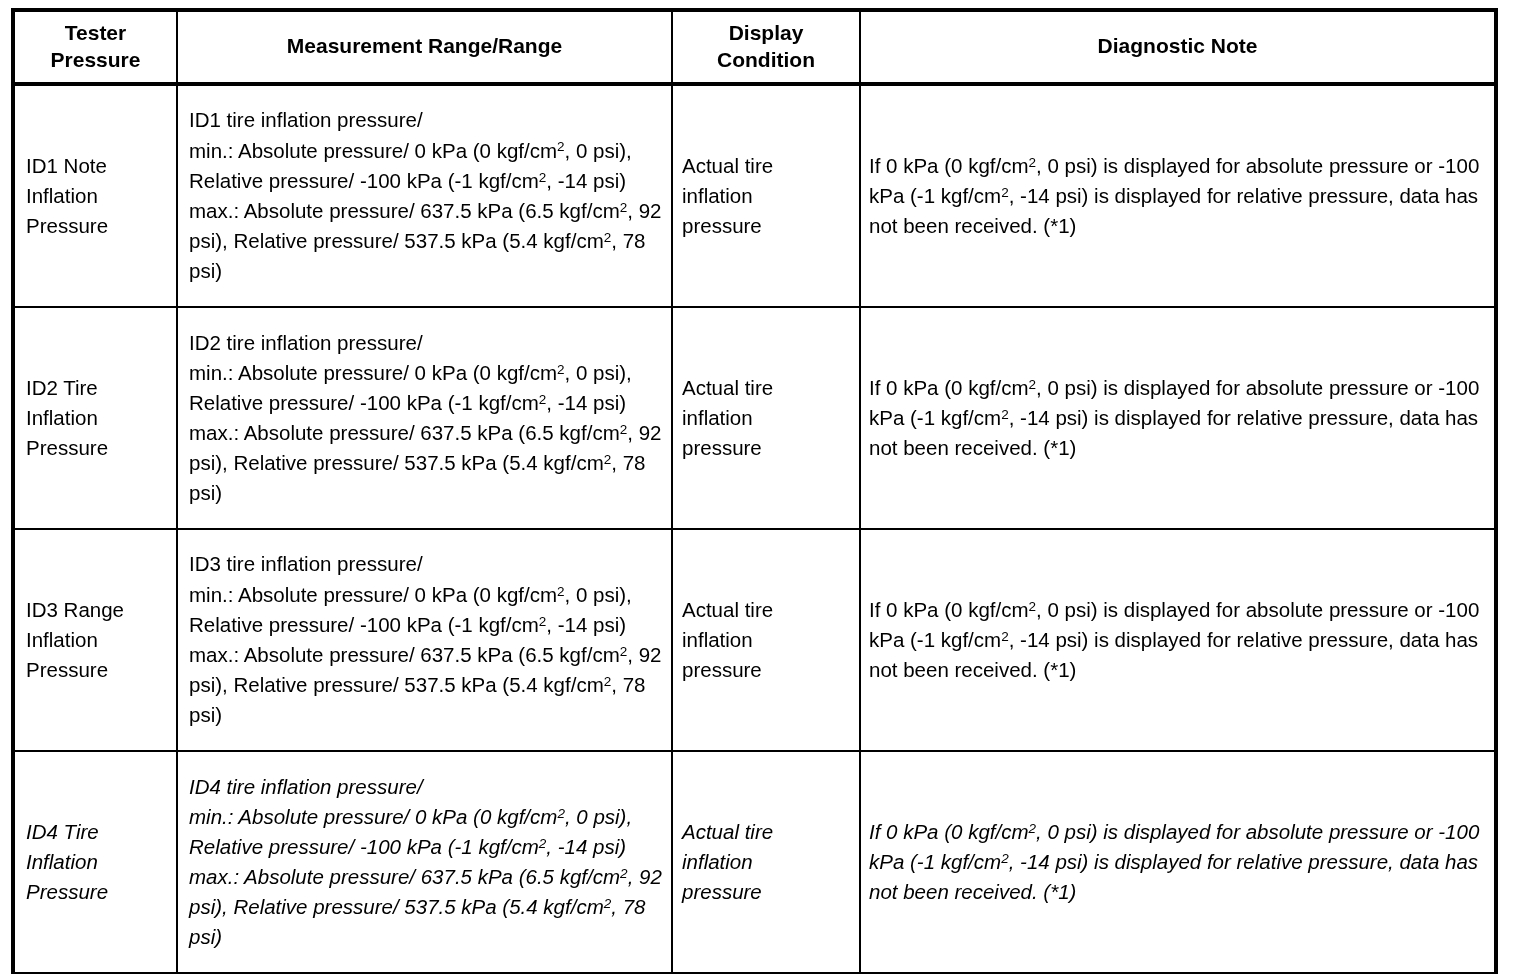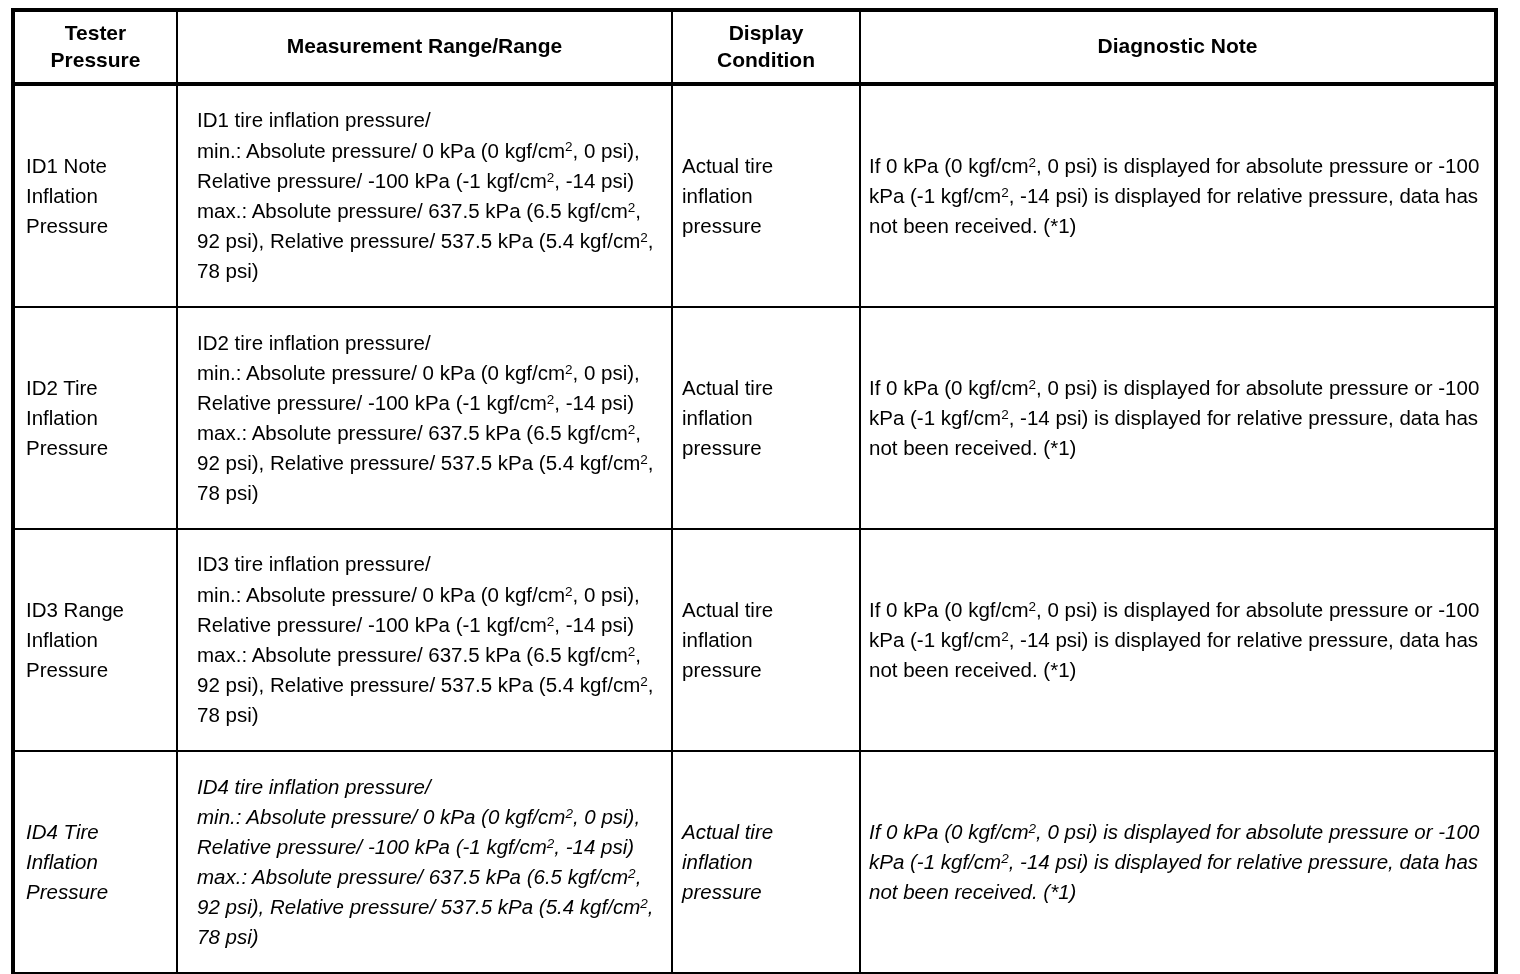--- a/index.html
+++ b/index.html
@@ -57,21 +57,21 @@
     vertical-align: middle;
     font-size: 20.5px;
     line-height: 1.47;
     padding: 4px 9px;
     box-sizing: border-box;
   }
   tbody td:last-child { border-right: none; }
   tbody tr:last-child td { border-bottom: none; font-style: italic; }
 
   td.cell-tester { padding-left: 11px; }
-  td.cell-measure { vertical-align: middle; padding-left: 19px; }
+  td.cell-measure { vertical-align: middle; padding-left: 11px; }
   td.cell-normal { }
   td.cell-note { padding-left: 8px; }
 
   .lines { white-space: normal; }
   .line { display: block; }
 
   sup {
     font-size: 0.66em;
     vertical-align: baseline;
     position: relative;

